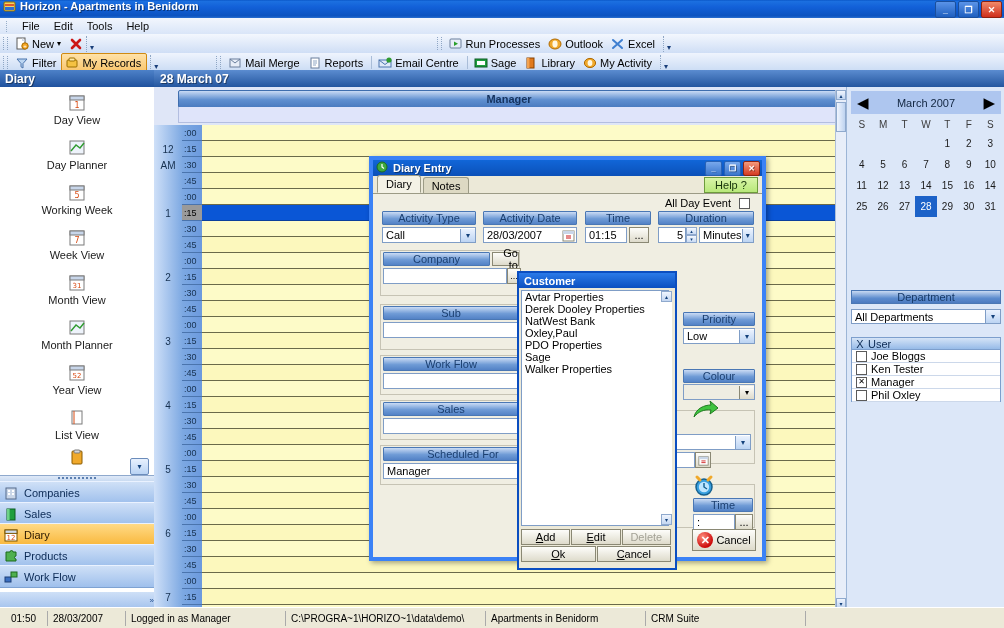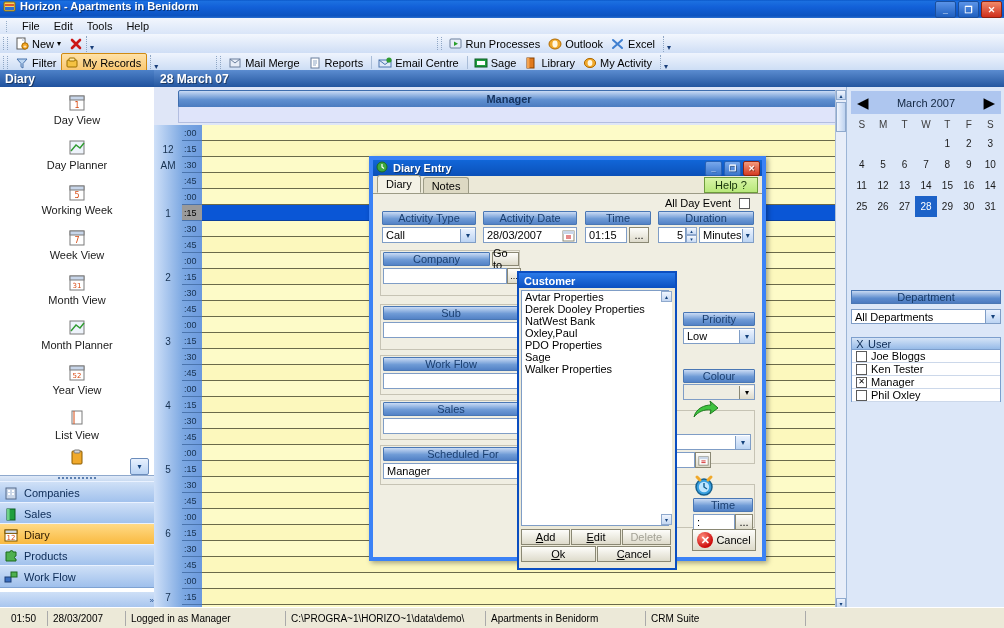--- a/index.html
+++ b/index.html
@@ -139,21 +139,21 @@
   .dlgbtn{width:15px;height:13px;border:1px solid #2a62b4;border-radius:2px;display:flex;align-items:center;justify-content:center;
     font-size:8px;color:#fff;background:linear-gradient(to bottom,#78a8ec,#3b76cc);}
   .dlgbtn.x{background:linear-gradient(to bottom,#f49a7c,#d43a22);border-color:#8e2412;}
   .tabstrip{height:17px;background:#ece9d8;display:flex;align-items:flex-end;padding-left:4px;position:relative;
     border-bottom:1px solid #9c9b86;}
   .tab{height:15px;padding:0 8px;display:flex;align-items:center;font-size:11px;color:#000;
     border:1px solid #9c9b86;border-bottom:none;border-radius:3px 3px 0 0;background:#ddd9c3;margin-right:2px;}
   .tab.active{background:#f4f2e6;height:16px;border-bottom:1px solid #f4f2e6;}
   .helpbtn{position:absolute;right:4px;top:1px;width:52px;height:14px;background:linear-gradient(to bottom,#d9f5a8,#b8e87a);
     border:1px solid #6d9b3c;display:flex;align-items:center;justify-content:center;font-size:11px;color:#16330a;}
-  .dlgbody{position:relative;height:363px;background:#f0eee2;}
+  .dlgbody{position:relative;height:363px;background:#f0eee2;text-align:right;}
   .alldayrow{position:absolute;right:8px;top:3px;display:flex;align-items:center;gap:4px;font-size:11px;color:#000;}
   .lblbar{background:linear-gradient(to bottom,#cadbf4,#6f9bd6 55%,#5382c6);
     border:1px solid #4a77b4;box-sizing:border-box;color:#1b3f70;font-size:11px;
     display:flex;align-items:center;justify-content:center;height:14px;border-radius:1px;}
   .fld{background:#fff;border:1px solid #7f9dc6;box-sizing:border-box;height:16px;display:flex;align-items:center;
     padding-left:3px;font-size:11px;color:#000;}
   .sunk{background:#f0eee2;border:1px solid #c6c3b4;box-sizing:border-box;}
   .sbtn{background:linear-gradient(to bottom,#fdfdfa,#dedbcb);border:1px solid #8a8874;box-sizing:border-box;
     display:flex;align-items:center;justify-content:center;font-size:11px;color:#000;}
   .spin{width:11px;height:15px;display:flex;flex-direction:column;}

